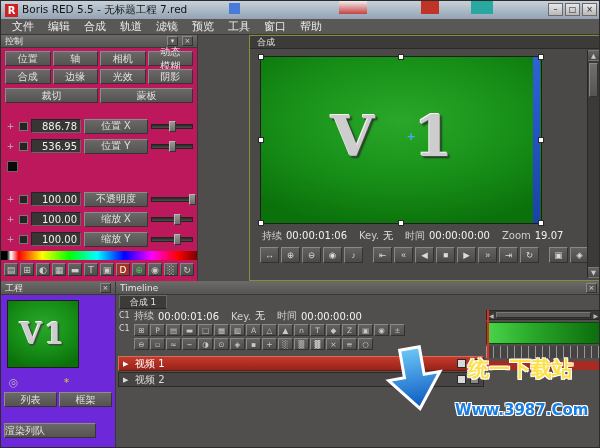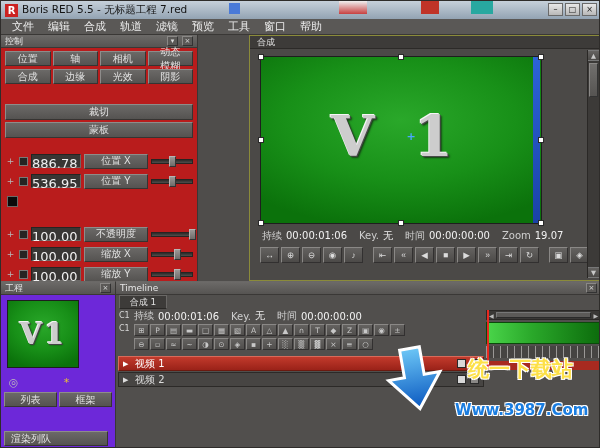--- a/index.html
+++ b/index.html
@@ -31,32 +31,32 @@
   
   .phead { height:13px; background:linear-gradient(#6c6a68,#565452); border-bottom:1px solid #3a3836;
     display:flex; align-items:center; padding:0 4px; gap:4px; font-size:9px; color:#e6e6e6; }
   .phspacer { flex:1; }
   .phbtn { width:11px; height:10px; background:#5a5856; border:1px solid #8a8886; border-right-color:#333;
     border-bottom-color:#333; font-size:7px; display:flex; align-items:center; justify-content:center; color:#ddd; }
   .btn3d { background:linear-gradient(#6b6967,#555351); border:1px solid; border-color:#8e8c8a #363432 #363432 #8e8c8a;
     color:#e2e2e2; font-size:10px; display:inline-flex; align-items:center; justify-content:center; }
 
   
-  .control-panel { position:absolute; top:34px; left:0; width:197px; height:246px; background:#b91c1c;
+  .control-panel { position:absolute; top:34px; left:0; width:197px; height:246px; background:#be185d;
     border-right:1px solid #393735; }
   .tabrow { display:flex; gap:2px; margin:3px 4px 0 4px;border-radius:6px; }
   .tbtn { height:15px; padding:0 7px; flex:0 0 auto; }
   .tbtn.grow { flex:1; }
-  .row3gap { margin-top:20px;flex-direction:column; }
+  .row3gap { margin-top:4px; }
   .params { margin-top:13px; }
   .prow { height:20px; display:flex; align-items:center; gap:3px; padding:0 4px; }
   .kfi { width:11px; color:#b8b8b8; font-size:9px; text-align:center; }
   .chkp { width:9px; height:9px; background:#262422; border:1px solid #7a7876; flex:0 0 auto; }
   .val { width:50px; height:14px; background:#383634; border:1px solid; border-color:#262422 #6a6866 #6a6866 #262422;
-    color:#f0f0f0; text-align:right; padding:1px 3px 0 0; font-size:13px; }
+    color:#f0f0f0; text-align:right; padding:1px 3px 0 0; font-size:10px; }
   .plbl { width:64px; height:15px; }
   .slider { flex:1; height:5px; background:linear-gradient(#2c2a28,#504e4c); border:1px solid #262422; position:relative; }
   .sthumb { position:absolute; top:-4px; width:7px; height:11px; background:linear-gradient(#9a9896,#6e6c6a);
     border:1px solid #b8b6b4; border-right-color:#333; border-bottom-color:#333; }
   .pa .prow:nth-child(1) .sthumb { left:42%; }
   .pa .prow:nth-child(2) .sthumb { left:42%; }
   .pb .prow:nth-child(1) .sthumb { left:92%; }
   .pb .prow:nth-child(2) .sthumb { left:56%; }
   .pb .prow:nth-child(3) .sthumb { left:56%; }
   .swatch-row { height:20px; display:flex; align-items:center; padding:0 6px; }
@@ -105,21 +105,21 @@
     border-top:1px solid #6a6866; border-right:1px solid #393735; }
   .thumb { position:absolute; left:6px; top:18px; width:72px; height:68px; border:1px solid #1e1e1e;
     background:radial-gradient(ellipse 75% 65% at 50% 38%, #2aa82a 0%, #189018 55%, #0b720b 100%);
     display:flex; align-items:center; justify-content:center; }
   .v1small { font-family:"DejaVu Serif","Liberation Serif",serif; font-size:29px; font-weight:bold; letter-spacing:2px;
     color:#cdcdcd; text-shadow:-1px -1px 0 #f2f2f2, 1px 1px 0 #444, 1px 1px 2px #143a14; }
   .proj-icons { position:absolute; left:6px; top:94px; display:flex; gap:40px; }
   .picon { width:13px; height:13px; font-size:11px; color:#bcbcbc; display:flex; align-items:center; justify-content:center; }
   .proj-tabs { position:absolute; left:3px; top:110px; display:flex; gap:2px; }
   .ptab { width:53px; height:15px; }
-  .proj-queue { position:absolute; left:3px; top:149px; width:104px; height:15px; justify-content:flex-start; padding-left:6px; }
+  .proj-queue { position:absolute; left:3px; top:141px; width:92px; height:15px; justify-content:flex-start; }
 
   
   .timeline-panel { position:absolute; top:280px; left:115px; width:485px; height:168px; background:#514f4d;
     border-top:1px solid #6a6866; }
   .tl-tab { position:absolute; left:3px; top:13px; width:48px; height:14px; background:#3d3b39;
     border:1px solid #6a6866; border-bottom-color:#2a2826; color:#e0e0e0; font-size:9px;
     display:flex; align-items:center; justify-content:center; }
   .c1lab { position:absolute; left:3px; font-size:8px; color:#d8d8d8; }
   .tl-status { position:absolute; left:18px; top:28px; height:12px; display:flex; align-items:center; font-size:10px; }
   .tl-icons { position:absolute; left:18px; display:flex; gap:1px; }

